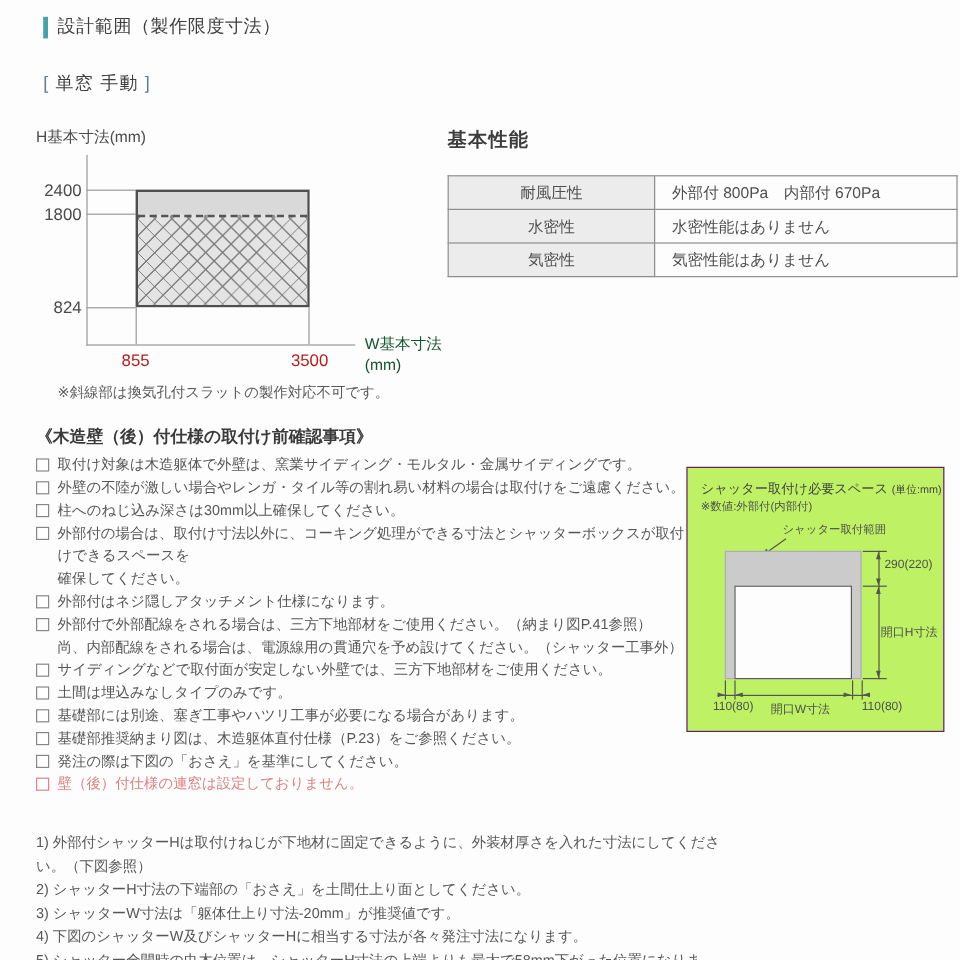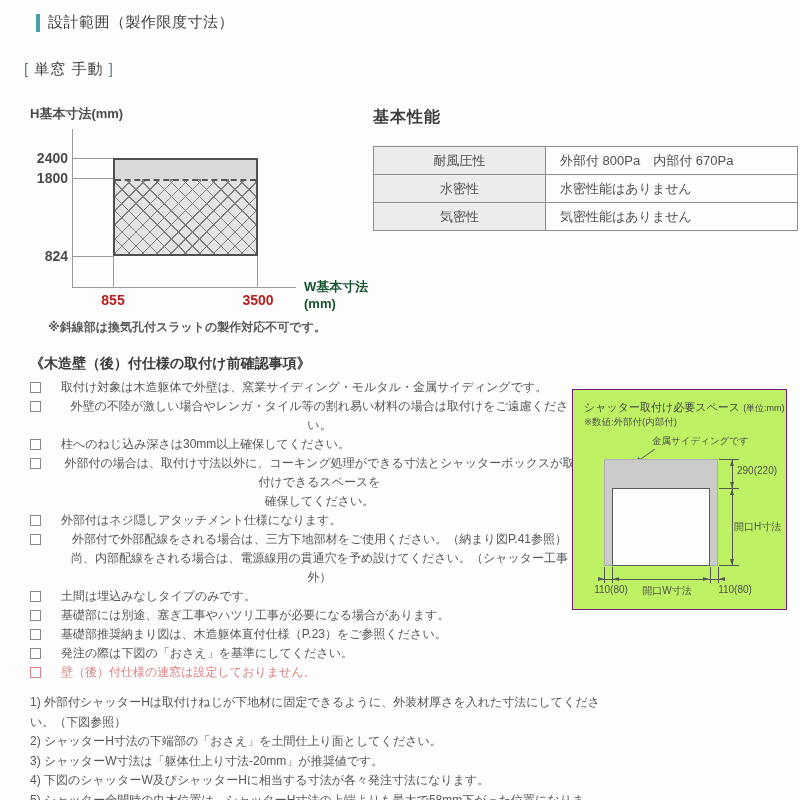--- a/index.html
+++ b/index.html
@@ -3,25 +3,25 @@
 <meta charset="utf-8">
 <style>
   html,body{margin:0;padding:0;background:#fdfdfd;}
   body{width:800px;height:800px;position:relative;overflow:hidden;
        font-family:"Liberation Sans","DejaVu Sans",sans-serif;color:#4e4e4e;}
   .abs{position:absolute;}
 
   
   #accent-bar{left:36px;top:14px;width:4px;height:18px;background:#45a1aa;}
   #page-title{left:48px;top:13px;font-size:15px;font-weight:500;color:#3f3f3f;letter-spacing:.5px;}
-  #window-type{left:24px;top:60px;font-size:15px;color:#3f3f3f;letter-spacing:1px;}
+  #window-type{left:36px;top:60px;font-size:15px;color:#3f3f3f;letter-spacing:1px;}
   #window-type .bk{color:#5e7e8a;}
 
   
-  #chart{left:30px;top:103px;width:345px;height:245px;font-weight:bold;}
+  #chart{left:30px;top:103px;width:345px;height:245px;}
   #h-label{left:0;top:2px;font-size:13px;color:#4a4a4a;}
   #w-label{left:274px;top:175px;font-size:13px;color:#14532d;}
   .axis{background:#999;}
   #axis-y{left:42px;top:26px;width:1px;height:159px;}
   #axis-x{left:42px;top:184px;width:224px;height:1px;}
   .conn{left:42px;width:41px;height:1px;background:#999;}
   #design-rect{left:83px;top:55px;width:145px;height:98px;border:2px solid #4f4f4f;
                box-sizing:border-box;display:flex;flex-direction:column;}
   #band-top{flex:0 0 19px;background:#d9d9d9;}
   #hatch{flex:1 1 auto;border-top:2px dashed #555;background:
@@ -35,21 +35,21 @@
   
   #perf-heading{left:373px;top:107px;font-size:16px;font-weight:bold;color:#3c3c3c;letter-spacing:1px;}
   #perf-table{left:373px;top:146px;border-collapse:collapse;font-size:13px;color:#4f4f4f;}
   #perf-table td{border:1px solid #8d8d8d;height:25px;}
   #perf-table .ph{width:169px;background:#ececec;text-align:center;}
   #perf-table .pv{width:229px;padding:0 8px 0 14px;text-align:left;}
 
   
   #checklist-heading{left:30px;top:355px;font-size:14px;font-weight:bold;color:#3a3a3a;}
   #checklist-items{left:30px;top:378px;width:548px;}
-  .check-item{display:flex;gap:20px;font-size:12px;line-height:19px;color:#565656;text-align:center;}
+  .check-item{display:flex;gap:7px;font-size:12px;line-height:19px;color:#565656;}
   .checkbox{flex:0 0 auto;width:9px;height:9px;border:1px solid #888;margin-top:4px;background:#fff;}
   .check-text{white-space:pre-line;}
   .check-item.red{color:#dc8282;}
   .check-item.red .checkbox{border-color:#dc8282;}
 
   
   #footnotes{left:30px;top:693px;width:575px;font-size:12px;line-height:19.5px;color:#565656;}
 
   
   #diagram{left:572px;top:389px;width:215px;height:221px;border:1px solid #701a75;
@@ -141,20 +141,24 @@
         <span class="checkbox"></span>
         <div class="check-text">外部付はネジ隠しアタッチメント仕様になります。</div>
       </div>
       <div class="check-item">
         <span class="checkbox"></span>
         <div class="check-text">外部付で外部配線をされる場合は、三方下地部材をご使用ください。（納まり図P.41参照）
 尚、内部配線をされる場合は、電源線用の貫通穴を予め設けてください。（シャッター工事外）</div>
       </div>
       <div class="check-item">
         <span class="checkbox"></span>
+        <div class="check-text">サイディングなどで取付面が安定しない外壁では、三方下地部材をご使用ください。</div>
+      </div>
+      <div class="check-item">
+        <span class="checkbox"></span>
         <div class="check-text">土間は埋込みなしタイプのみです。</div>
       </div>
       <div class="check-item">
         <span class="checkbox"></span>
         <div class="check-text">基礎部には別途、塞ぎ工事やハツリ工事が必要になる場合があります。</div>
       </div>
       <div class="check-item">
         <span class="checkbox"></span>
         <div class="check-text">基礎部推奨納まり図は、木造躯体直付仕様（P.23）をご参照ください。</div>
       </div>
@@ -164,21 +168,21 @@
       </div>
       <div class="check-item red">
         <span class="checkbox"></span>
         <div class="check-text">壁（後）付仕様の連窓は設定しておりません。</div>
       </div>
     </div>
 
   <div class="abs" id="diagram">
     <div class="abs" id="d-title"><span>シャッター取付け必要スペース</span> <span class="unit">(単位:mm)</span></div>
     <div class="abs" id="d-sub">※数値:外部付(内部付)</div>
-    <div class="abs" id="d-range">金属サイディングです</div>
+    <div class="abs" id="d-range">シャッター取付範囲</div>
     <svg class="abs" style="left:58px;top:56px;" width="26" height="21">
       <line x1="24" y1="3" x2="7" y2="15" stroke="#555" stroke-width="1"></line>
       <polygon points="3,19 11,15.5 7.5,11" fill="#555"></polygon>
     </svg>
     <div class="abs" id="d-outer"></div>
     <div class="abs" id="d-inner"></div>
 
     <div class="abs dline" style="left:146px;top:69px;width:20px;height:1px;"></div>
     <div class="abs dline" style="left:146px;top:98px;width:20px;height:1px;"></div>
     <div class="abs dline" style="left:146px;top:175px;width:20px;height:1px;"></div>

